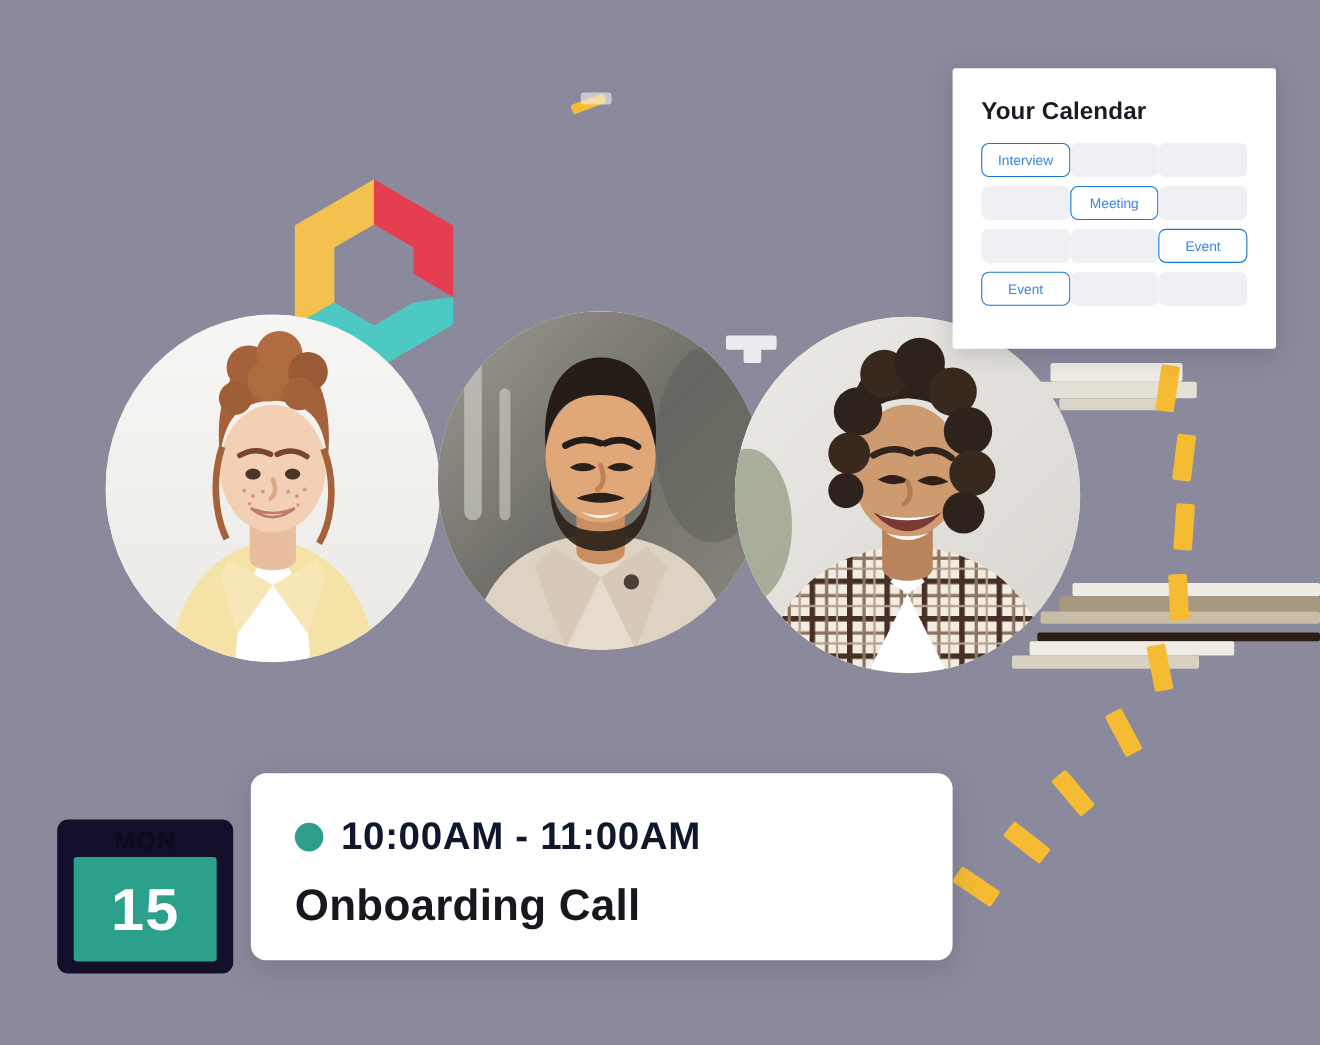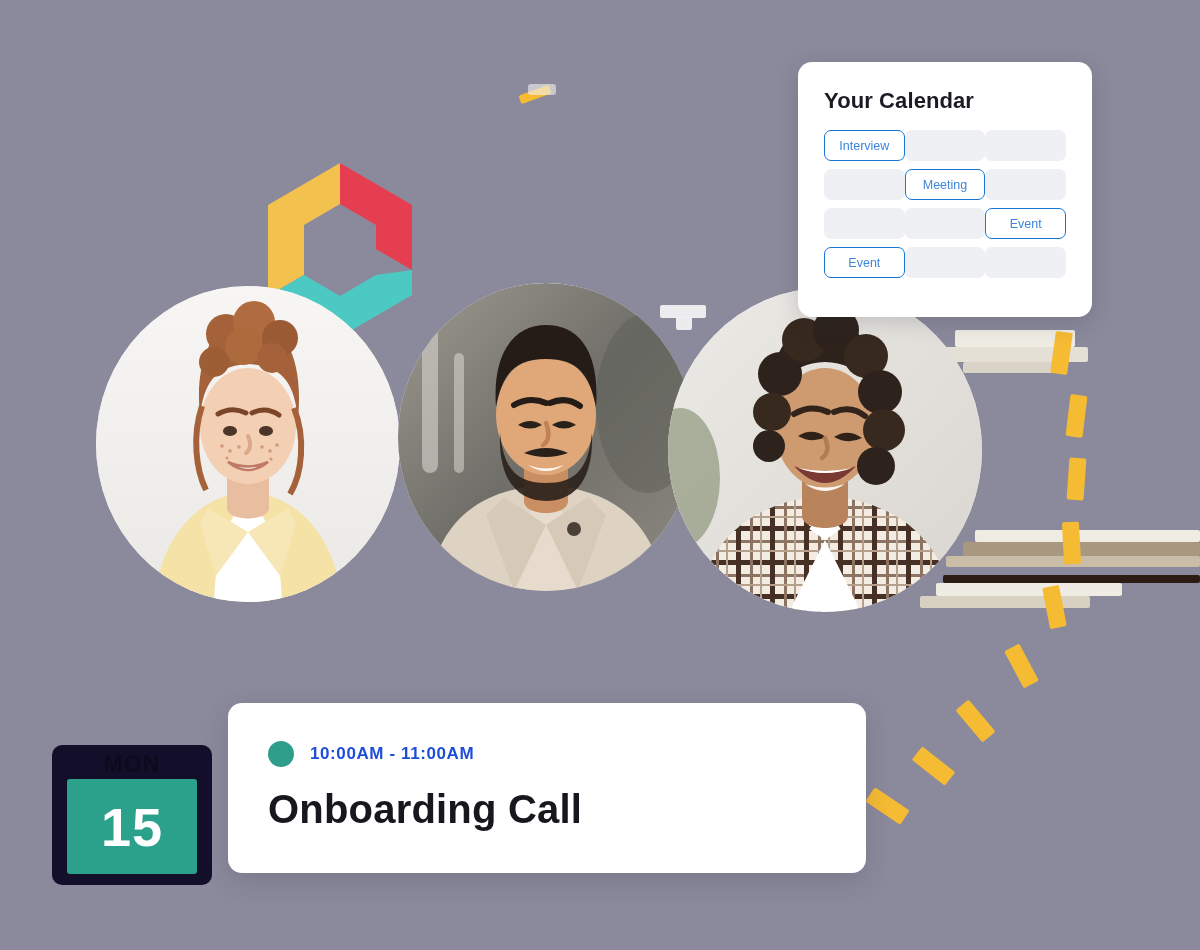--- a/index.html
+++ b/index.html
@@ -49,26 +49,26 @@
     position: absolute;
     border-radius: 50%;
     overflow: hidden;
     background: #e9e9ea;
   }
   .avatar svg { display: block; width: 100%; height: 100%; }
 
   
   .cal-panel {
     position: absolute;
-    left: 798px;
+    left: 866px;
     top: 62px;
     width: 294px;
     height: 255px;
     background: #ffffff;
-    border-radius: 14px;
+    border-radius: 3px;
     box-shadow: 0 6px 22px rgba(40,40,60,.18);
     padding: 26px 26px 0 26px;
     box-sizing: border-box;
   }
   .cal-title {
     font-size: 22px;
     font-weight: 700;
     color: #1b1b24;
     letter-spacing: .1px;
     margin: 0 0 16px 0;
@@ -116,24 +116,24 @@
     gap: 16px;
   }
   .event-dot {
     width: 26px;
     height: 26px;
     border-radius: 50%;
     background: #2e9e8a;
     flex: 0 0 auto;
   }
   .event-time {
-    font-size: 17px;
+    font-size: 35px;
     font-weight: 700;
     letter-spacing: .6px;
-    color: #1d4ed8;
+    color: #0f172a;
   }
   .event-title {
     margin-top: 20px;
     font-size: 40px;
     font-weight: 700;
     color: #17171d;
     letter-spacing: .2px;
   }
 
   

